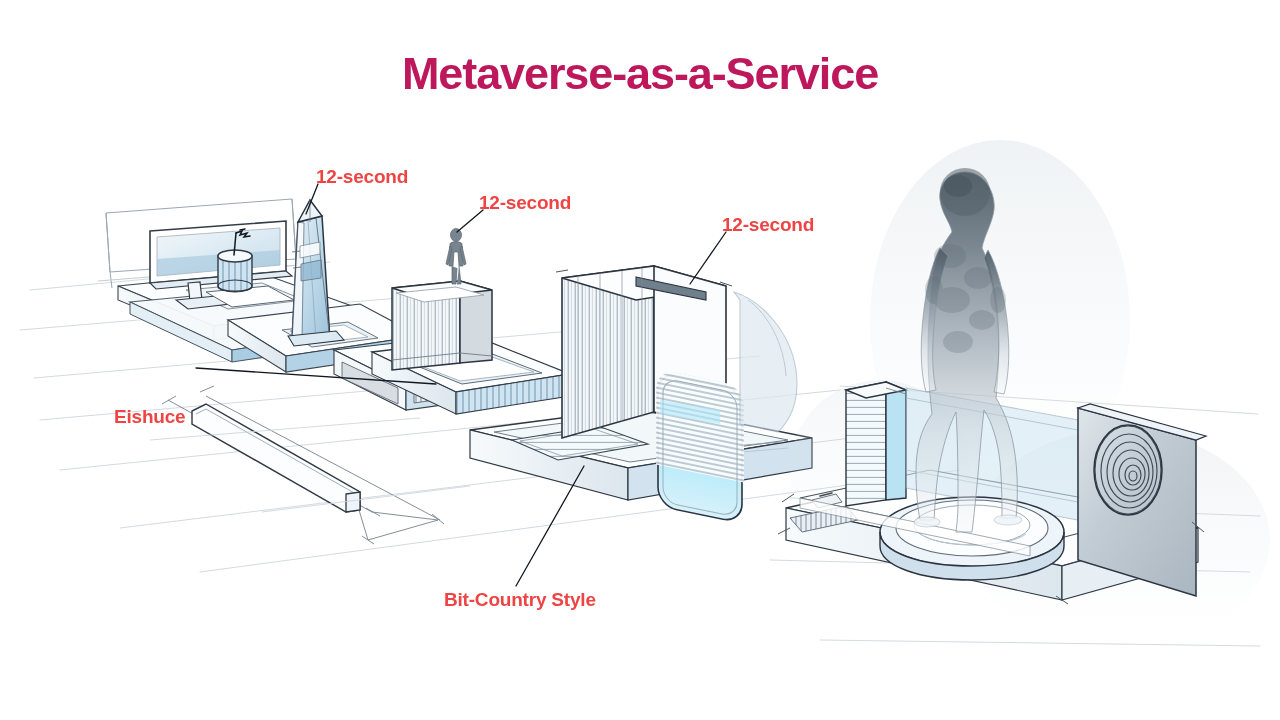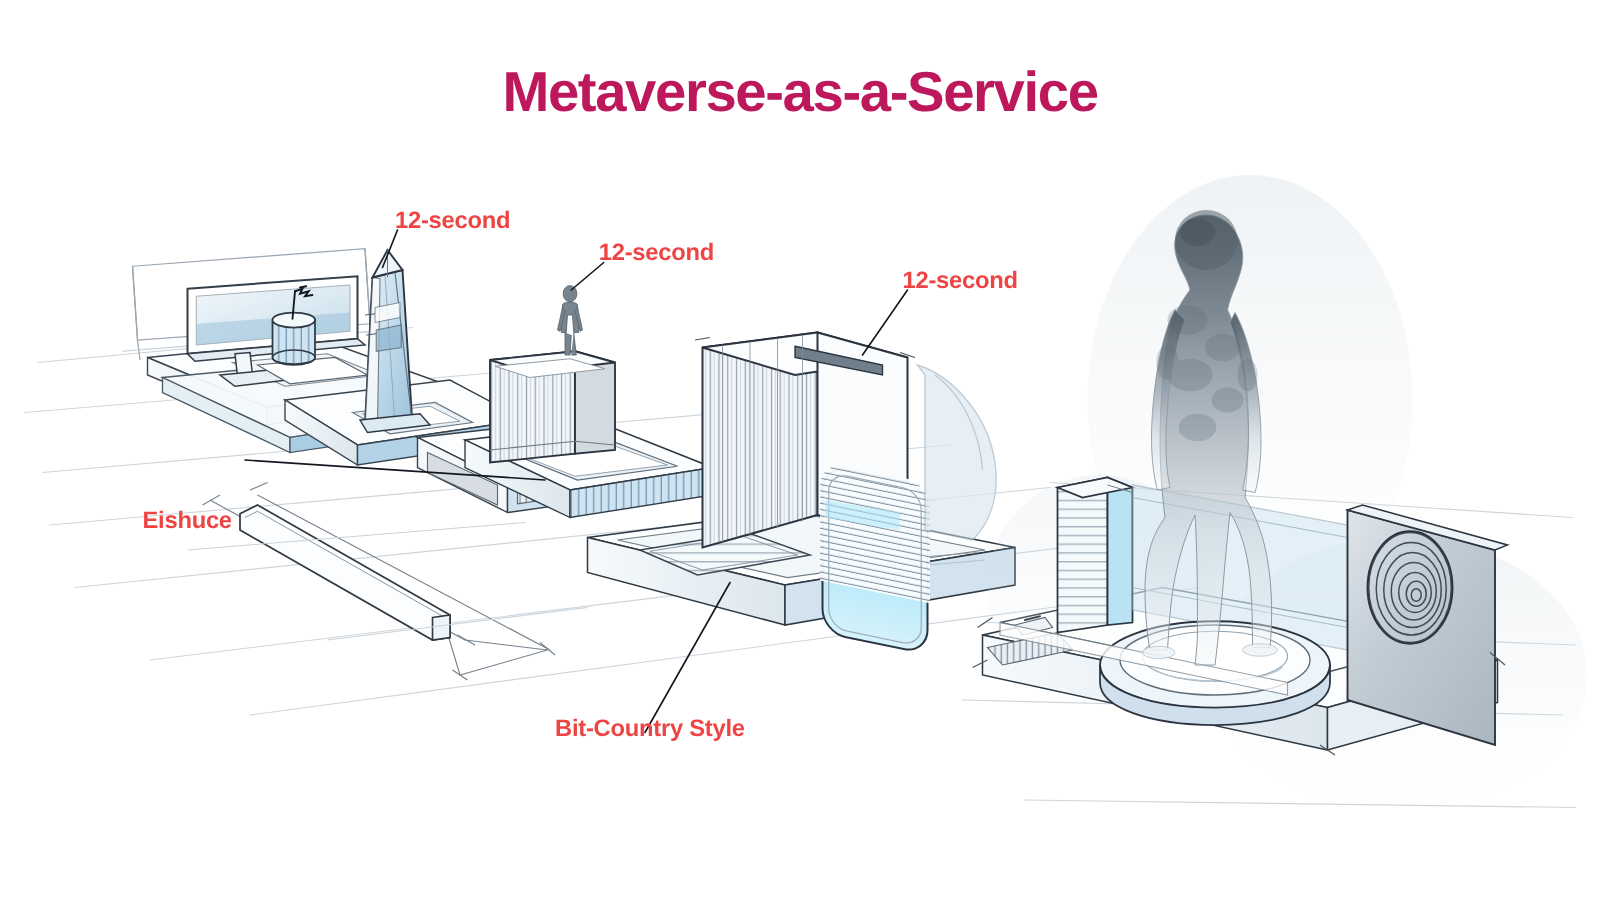--- a/index.html
+++ b/index.html
@@ -40,21 +40,21 @@
     font-family: "Liberation Sans", sans-serif;
     font-weight: bold;
     color: #ef4444;
     white-space: nowrap;
     letter-spacing: -0.2px;
   }
   .callout-a { left: 316px; top: 166px; font-size: 19px; }
   .callout-b { left: 479px; top: 192px; font-size: 19px; }
   .callout-c { left: 722px; top: 214px; font-size: 19px; }
   .callout-d { left: 114px; top: 358px; font-size: 19px; margin-top: 48px; }
-  .callout-e { left: 444px; top: 573px; font-size: 19px; }
+  .callout-e { left: 444px; top: 589px; font-size: 19px; }
 </style>
 </head>
 <body style="background: rgb(255, 255, 255);">
 
 <div id="stage" style="background: rgb(255, 255, 255);">
 
   <svg id="art" viewBox="0 0 1280 720" xmlns="http://www.w3.org/2000/svg">
     <defs>
       <linearGradient id="gAvatar" x1="0" y1="0" x2="0" y2="1">
         <stop offset="0%" stop-color="#4e5a64" stop-opacity="0.95"></stop>

